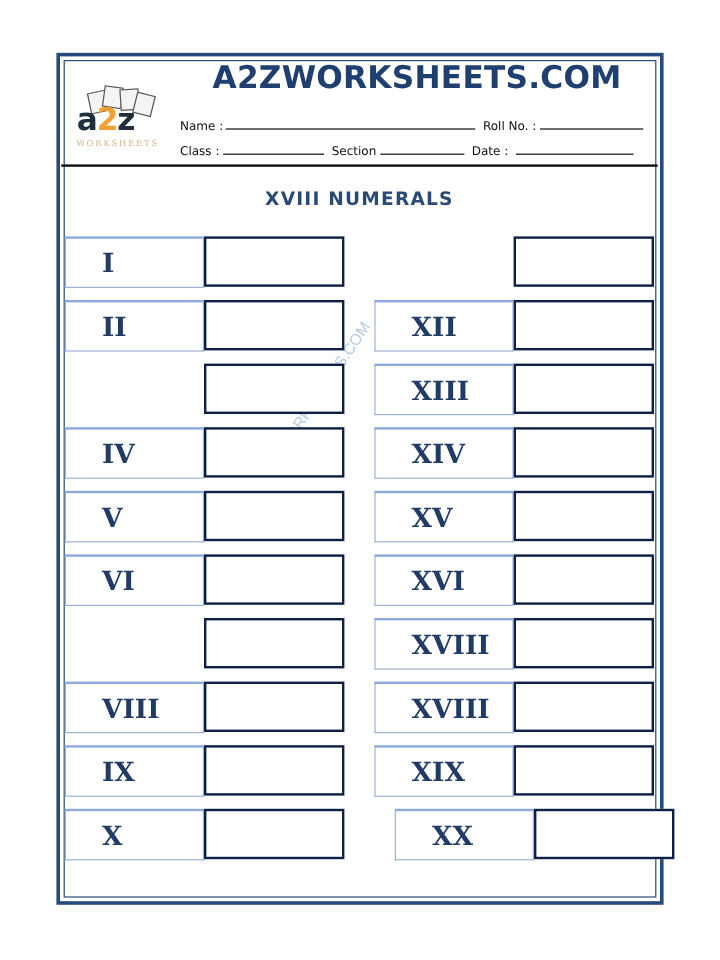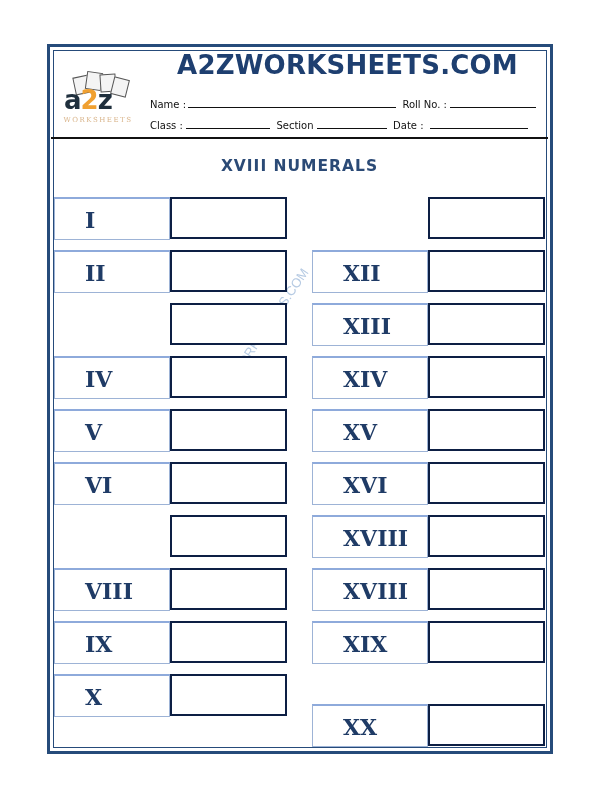--- a/index.html
+++ b/index.html
@@ -156,18 +156,18 @@
       <span>XVIII</span>
     </div>
     <div class="answer"></div>
   </div>
 <div class="item col-right" style="top:621px;">
     <div class="label">
       <span>XIX</span>
     </div>
     <div class="answer"></div>
   </div>
-<div class="item col-right" style="top:704px;">
+<div class="item col-right" style="top:674px;margin-left:17px;">
     <div class="label">
       <span>XX</span>
     </div>
     <div class="answer"></div>
   </div>
 
 </body></html>

